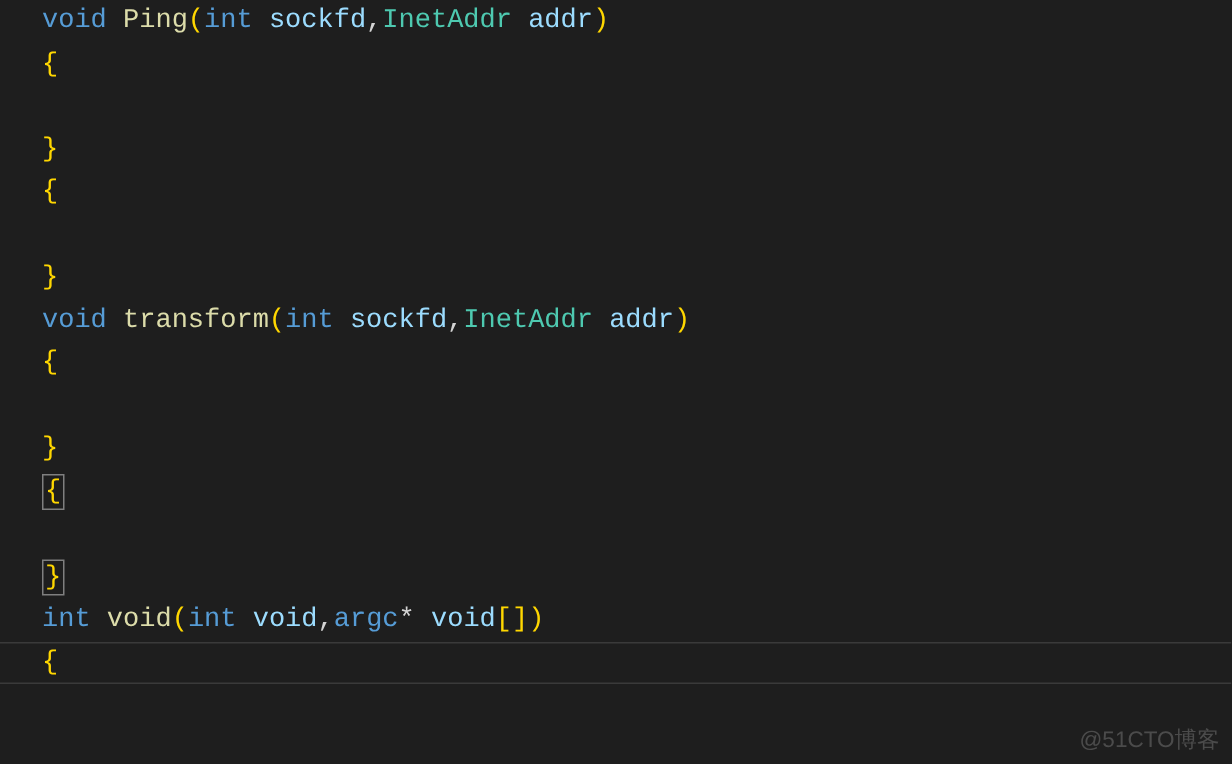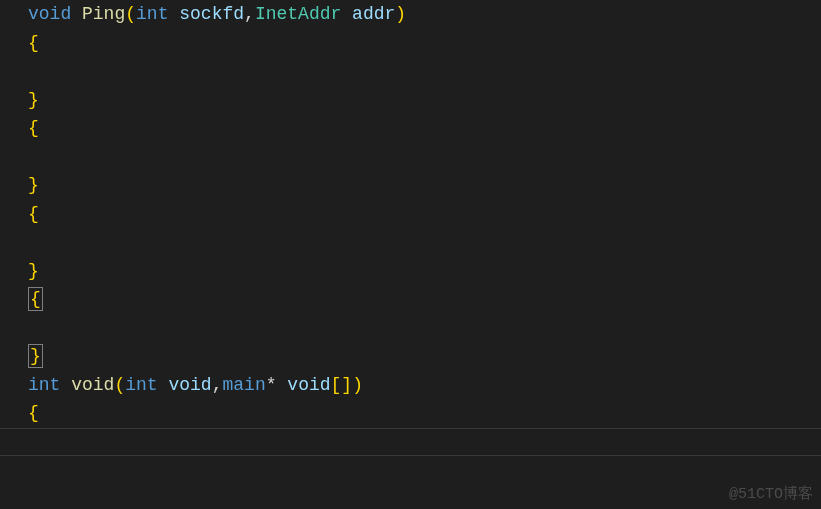--- a/index.html
+++ b/index.html
@@ -48,39 +48,40 @@
     border-bottom: 1px solid #3a3a3a;
     box-sizing: border-box;
     pointer-events: none;
   }
   .watermark {
     position: absolute;
     right: 8px;
     bottom: 6px;
     color: #6a6a6a;
     font-size: 15px;
-    font-family: Liberation Mono, monospace;
+    font-family: Liberation Sans, sans-serif;
     opacity: 0.6;
     pointer-events: none;
   }
 </style>
 </head>
 <body>
 
 <div class="editor" id="editor">
     <div class="line"><span class="tok-kw">void </span><span class="tok-fn">Ping</span><span class="tok-br">(</span><span class="tok-kw">int </span><span class="tok-var">sockfd</span><span class="tok-pn">,</span><span class="tok-type">InetAddr </span><span class="tok-var">addr</span><span class="tok-br">)</span></div>
     <div class="line"><span class="tok-br">{</span></div>
     <div class="line"></div>
     <div class="line"><span class="tok-br">}</span></div>
     <div class="line"><span class="tok-br">{</span></div>
     <div class="line"></div>
     <div class="line"><span class="tok-br">}</span></div>
+    <div class="line"><span class="tok-kw">void </span><span class="tok-fn">transform</span><span class="tok-br">(</span><span class="tok-kw">int </span><span class="tok-var">sockfd</span><span class="tok-pn">,</span><span class="tok-type">InetAddr </span><span class="tok-var">addr</span><span class="tok-br">)</span></div>
     <div class="line"><span class="tok-br">{</span></div>
     <div class="line"></div>
     <div class="line"><span class="tok-br">}</span></div>
     <div class="line"><span class="tok-br boxed">{</span></div>
     <div class="line"></div>
     <div class="active-line" style="top: 427.5px;"></div>
     <div class="line"><span class="tok-br boxed">}</span></div>
-    <div class="line"><span class="tok-kw">int </span><span class="tok-fn">void</span><span class="tok-br">(</span><span class="tok-kw">int </span><span class="tok-var">void</span><span class="tok-pn">,</span><span class="tok-kw">main</span><span class="tok-pn">* </span><span class="tok-var">void</span><span class="tok-br">[]</span><span class="tok-br">)</span></div>
+    <div class="line"><span class="tok-kw">int </span><span class="tok-fn">void</span><span class="tok-br">(</span><span class="tok-kw">int </span><span class="tok-var">void</span><span class="tok-pn">,</span><span class="tok-kw">argc</span><span class="tok-pn">* </span><span class="tok-var">void</span><span class="tok-br">[]</span><span class="tok-br">)</span></div>
     <div class="line"><span class="tok-br">{</span></div>
   </div>
 <div class="watermark">@51CTO博客</div>
 
 </body></html>

